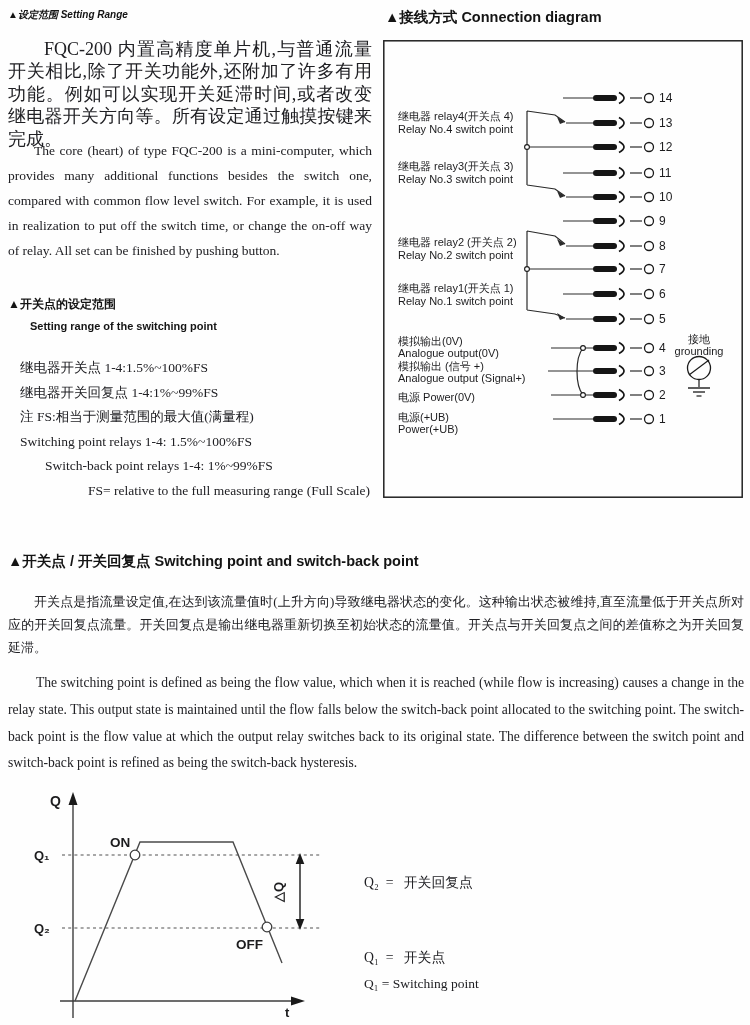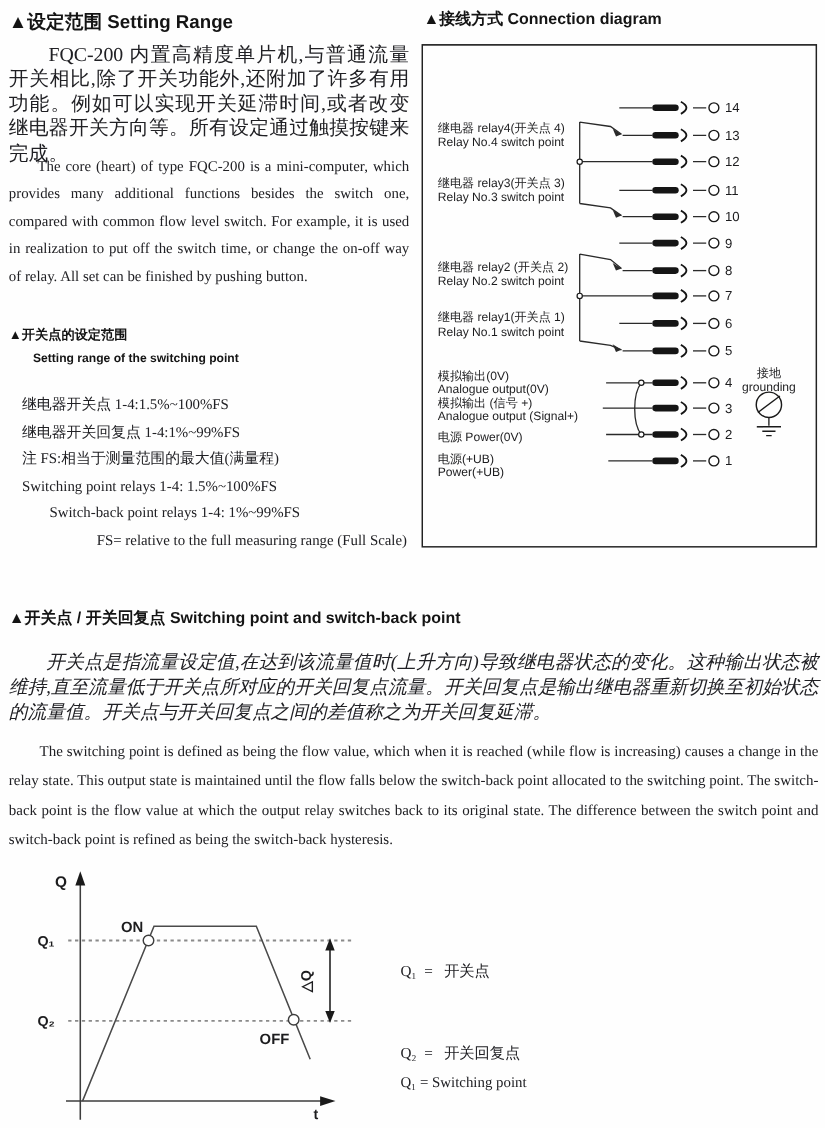--- a/index.html
+++ b/index.html
@@ -10,21 +10,21 @@
   .zh{font-family:"Liberation Serif","DejaVu Sans",serif;}
   .ens{font-family:"Liberation Serif","DejaVu Sans",serif;}
   .just{text-align:justify;}
   .pre{white-space:pre;}
   svg text{fill:#1c1c1e;}
   .svgzh{font-family:"Liberation Sans","DejaVu Sans",sans-serif;}
 </style>
 </head>
 <body>
 
-<div class="abs hd" style="left:8px;top:8px;font-size:17px;">▲设定范围 Setting Range</div>
+<div class="abs hd" style="left:8px;top:8px;font-size:10px;font-style:italic;">▲设定范围 Setting Range</div>
 
 <div class="abs zh just" style="left:8px;top:38px;width:364px;font-size:18px;line-height:22.4px;text-indent:2em;">FQC-200 内置高精度单片机,与普通流量开关相比,除了开关功能外,还附加了许多有用功能。例如可以实现开关延滞时间,或者改变继电器开关方向等。所有设定通过触摸按键来完成。</div>
 
 <div class="abs ens just" style="left:8px;top:138px;width:364px;font-size:13.5px;line-height:25px;text-indent:26px;">The core  (heart) of type FQC-200 is a mini-computer, which provides many additional functions besides the switch one, compared with common flow level switch. For example, it is used in realization to put off the switch time, or change the on-off way of relay. All set can be finished by pushing button.</div>
 
 <div class="abs hd" style="left:8px;top:296px;font-size:12px;">▲开关点的设定范围</div>
 <div class="abs hd" style="left:30px;top:320px;font-size:11px;">Setting range of the switching point</div>
 
 <div class="abs" style="left:20px;top:356px;width:350px;">
   <div class="zh" style="font-size:13.5px;line-height:24.5px;">继电器开关点 1-4:1.5%~100%FS</div>
@@ -120,21 +120,21 @@
     <line x1="306" y1="335" x2="326" y2="320" stroke="#1a1a1a" stroke-width="1.2"></line>
     <line x1="316" y1="339.5" x2="316" y2="347" stroke="#1a1a1a" stroke-width="1.2"></line>
     <line x1="305" y1="348" x2="327" y2="348" stroke="#1a1a1a" stroke-width="1.4"></line>
     <line x1="310" y1="352" x2="322" y2="352" stroke="#1a1a1a" stroke-width="1.3"></line>
     <line x1="313.5" y1="356" x2="318.5" y2="356" stroke="#1a1a1a" stroke-width="1.2"></line>
   </g>
 </svg>
 
 <div class="abs hd" style="left:8px;top:552px;font-size:14.5px;">▲开关点 / 开关回复点 Switching point and switch-back point</div>
 
-<div class="abs zh just" style="left:8px;top:590px;width:736px;font-size:17px;line-height:23.2px;text-indent:2em;font-style:italic;">开关点是指流量设定值,在达到该流量值时(上升方向)导致继电器状态的变化。这种输出状态被维持,直至流量低于开关点所对应的开关回复点流量。开关回复点是输出继电器重新切换至初始状态的流量值。开关点与开关回复点之间的差值称之为开关回复延滞。</div>
+<div class="abs zh just" style="left:8px;top:590px;width:736px;font-size:13px;line-height:23.2px;text-indent:2em;">开关点是指流量设定值,在达到该流量值时(上升方向)导致继电器状态的变化。这种输出状态被维持,直至流量低于开关点所对应的开关回复点流量。开关回复点是输出继电器重新切换至初始状态的流量值。开关点与开关回复点之间的差值称之为开关回复延滞。</div>
 
 <div class="abs ens just" style="left:8px;top:670px;width:736px;font-size:13.6px;line-height:26.8px;text-indent:28px;">The switching point is defined as being the flow value, which when it is reached   (while flow is increasing) causes a change in the relay state. This output state is maintained until the flow falls below the switch-back point allocated to the switching point. The switch-back point is the flow value at which the output relay switches back to its original state. The difference between the switch point and switch-back point is refined as being the switch-back hysteresis.</div>
 
 <svg class="abs" style="left:20px;top:788px;" width="340" height="237" viewBox="0 0 340 237">
 
   <line x1="42" y1="67" x2="300" y2="67" stroke="#8a8a8a" stroke-width="1.6" stroke-dasharray="3,3.2"></line>
   <line x1="42" y1="140" x2="300" y2="140" stroke="#8a8a8a" stroke-width="1.6" stroke-dasharray="3,3.2"></line>
 
   <line x1="53" y1="13" x2="53" y2="230" stroke="#3d3d3d" stroke-width="1.4"></line>
   <polygon points="53,4 48.5,17 57.5,17" fill="#1a1a1a"></polygon>
@@ -153,22 +153,22 @@
   <text x="30" y="18" font-size="14" font-weight="bold">Q</text>
   <text x="265" y="229" font-size="13" font-weight="bold">t</text>
   <text x="14" y="72" font-size="13" font-weight="bold">Q₁</text>
   <text x="14" y="145" font-size="13" font-weight="bold">Q₂</text>
   <text x="90" y="59" font-size="13.5" font-weight="bold">ON</text>
   <text x="216" y="161" font-size="13.5" font-weight="bold">OFF</text>
   <text x="263" y="104" font-size="13" font-weight="bold" text-anchor="middle" transform="rotate(-90 263 104)">△Q</text>
 </svg>
 
 <div class="abs zh pre" style="left:364px;top:820px;font-size:13.8px;line-height:25px;">
+  <div>Q₂  =   开关回复点</div>
   <div>Q₁  =   开关点</div>
-  <div>Q₂  =   开关回复点</div>
   <div>△Q=   延滞(开关点减去开关回复点)</div>
 </div>
 
 <div class="abs ens pre" style="left:364px;top:918px;font-size:13.5px;line-height:26.5px;">
   <div>Q₁ = Switching point</div>
   
   
 </div>
 
 </body></html>

